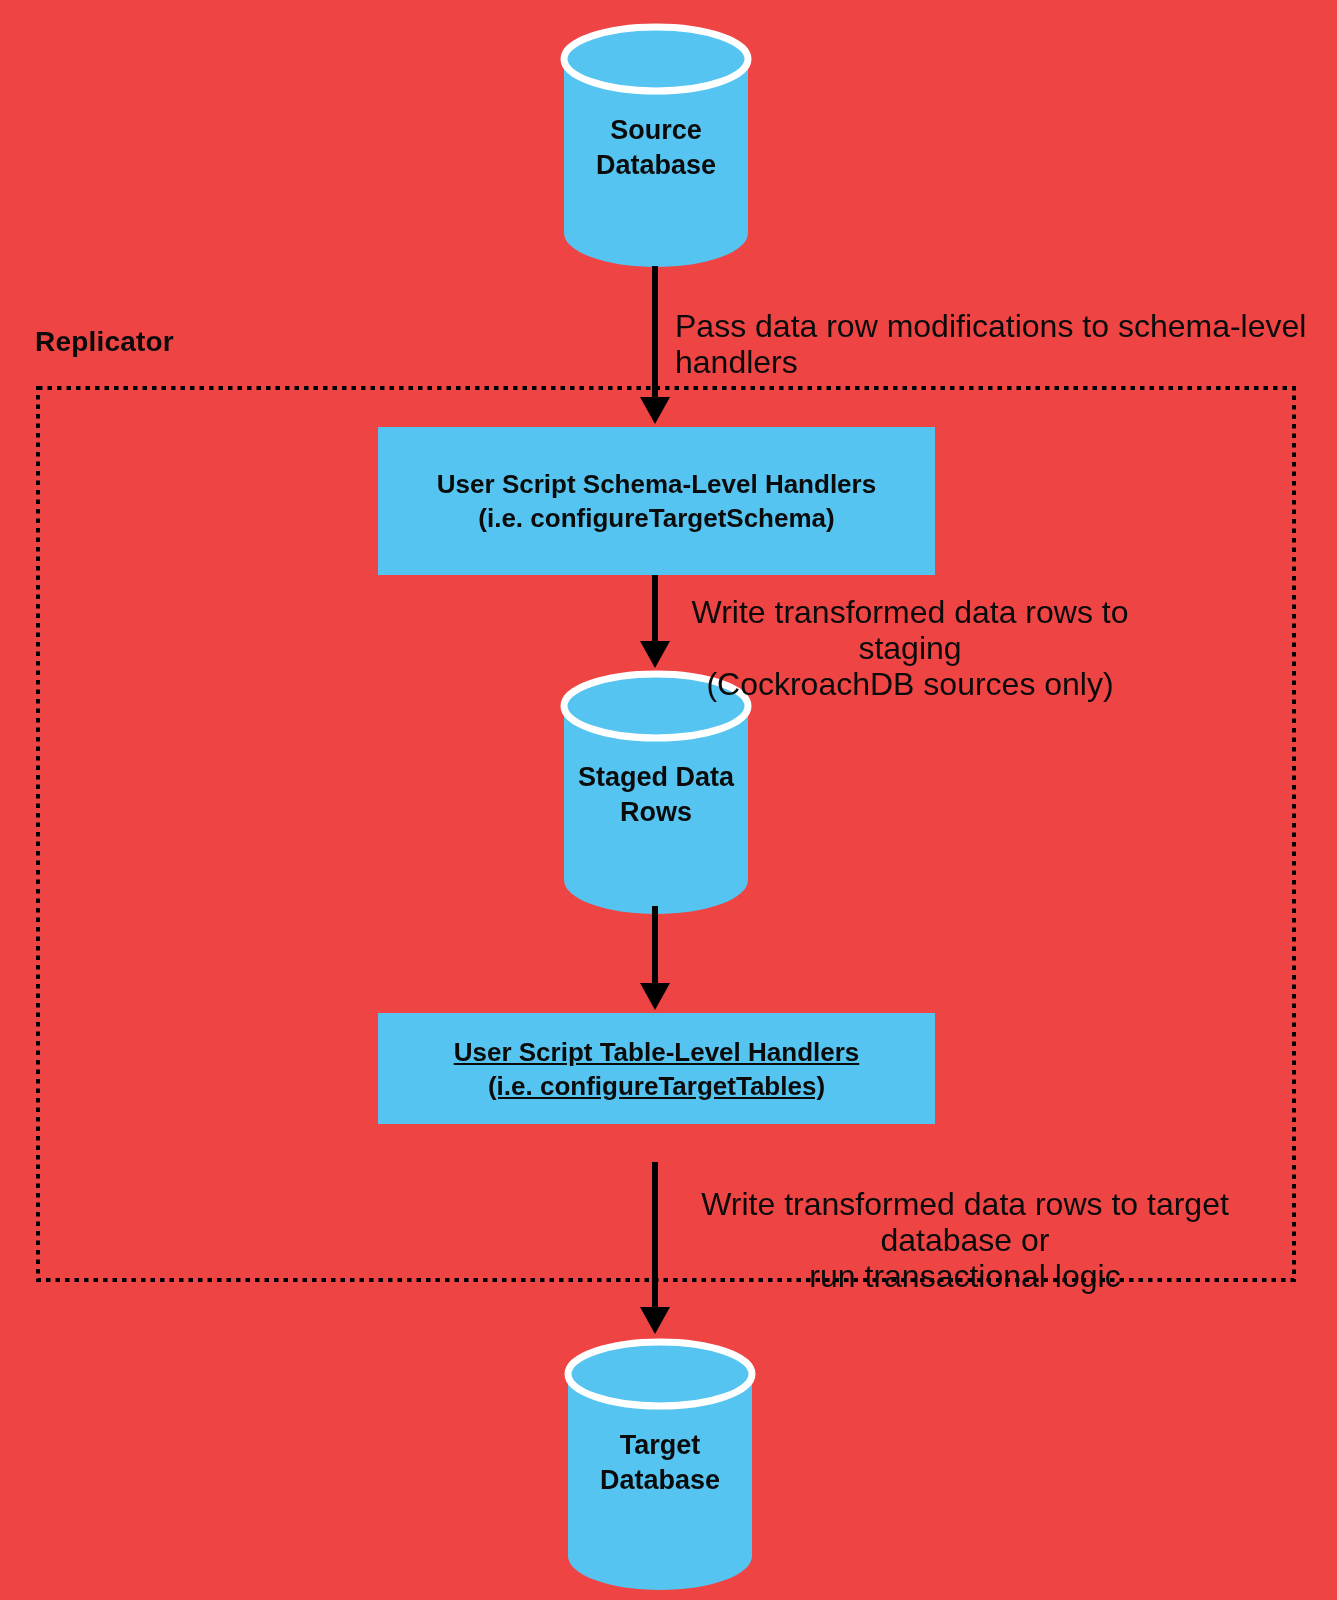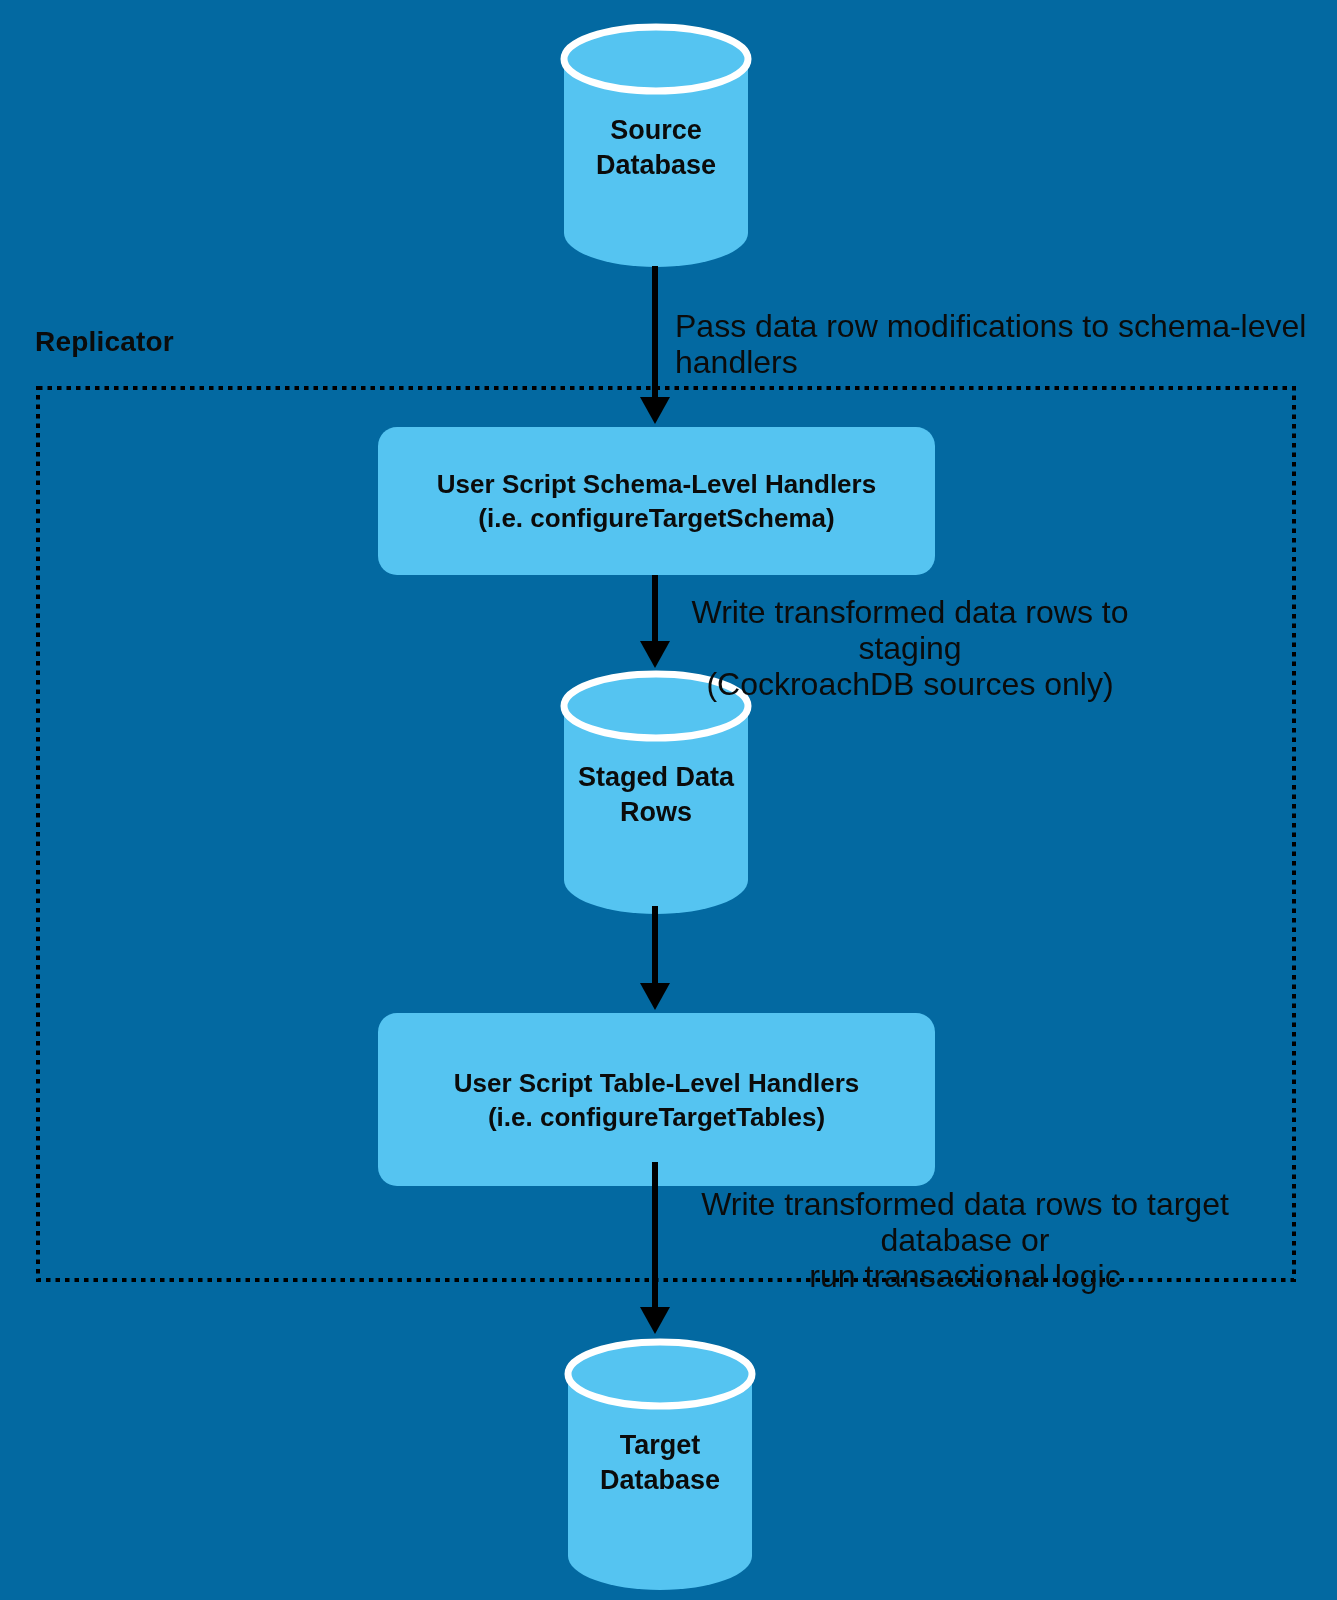--- a/index.html
+++ b/index.html
@@ -6,21 +6,21 @@
     margin: 0;
     padding: 0;
     background: #ffffff;
     font-family: "Liberation Sans", sans-serif;
     color: #0b0b0b;
   }
   .canvas {
     position: relative;
     width: 1337px;
     height: 1600px;
-    background: #0369a1;
+    background: #ef4444;
     overflow: hidden;
   }
   .abs { position: absolute; }
 
   
   .replicator-label {
     left: 35px;
     top: 326px;
     font-size: 28px;
     font-weight: bold;
@@ -29,30 +29,29 @@
   .replicator-box { left: 36px; top: 386px; }
 
   
   .process-box {
     width: 557px;
     background: #55c4f1;
     display: flex;
     align-items: center;
     justify-content: center;
     text-align: center;
-    border-radius: 19px;
   }
   .process-box .node-label {
     font-size: 26px;
     font-weight: bold;
     line-height: 34px;
     white-space: pre-line;
   }
   #schema-box { left: 378px; top: 427px; height: 148px; }
-  #table-box  { left: 378px; top: 1013px; height: 173px; }
+  #table-box  { left: 378px; top: 1013px; height: 111px; text-decoration: underline; }
 
   
   .cyl { width: 192px; }
   .cyl svg { position: absolute; left: 0; top: 0; }
   .cyl .node-label {
     position: absolute;
     left: 0; right: 0;
     top: 92px;
     text-align: center;
     font-size: 27px;

